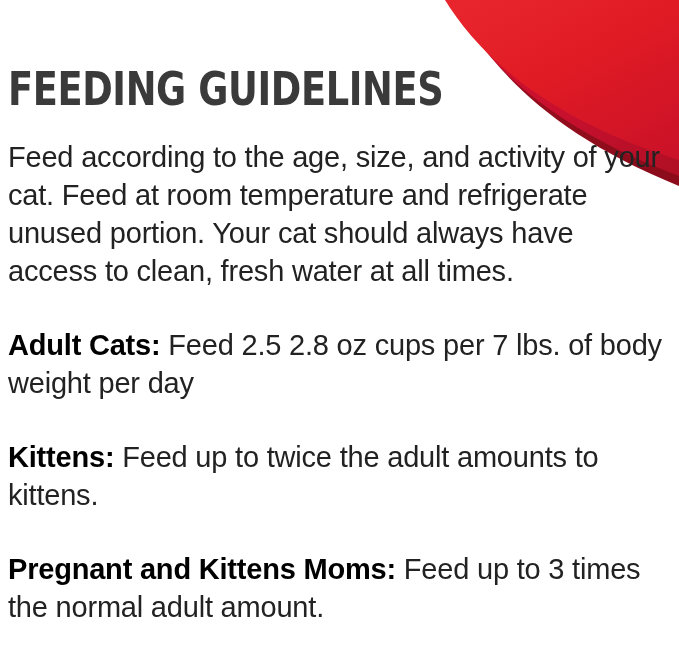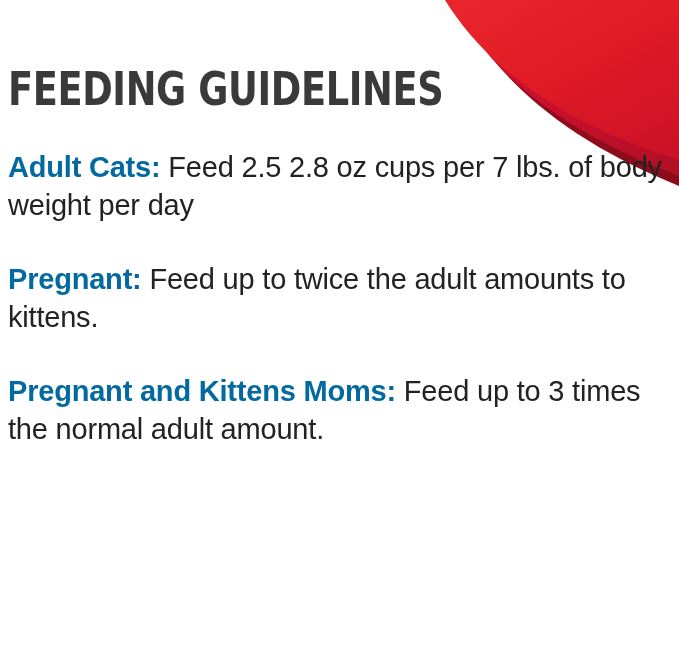--- a/index.html
+++ b/index.html
@@ -59,21 +59,21 @@
     margin: 0;
     letter-spacing: -0.2px;
   }
 
   .intro-para { padding-top: 26px; }
 
   .section-para { padding-top: 36px; }
 
   .lead-in {
     font-weight: bold;
-    color: #0369a1;
+    color: #000000;
   }
 </style>
 </head>
 <body>
 
 <div id="page">
 
   <div id="swoosh">
     <svg viewBox="0 0 260 220" preserveAspectRatio="none">
       <defs>
@@ -98,21 +98,22 @@
       <path d="M 34 0 C 60 56, 122 124, 260 176 L 260 0 Z" fill="url(#gradDeep)"></path>
 
       <path d="M 26 0 C 58 52, 124 118, 260 160 L 260 0 Z" fill="url(#gradBright)"></path>
     </svg>
   </div>
 
   <div id="content">
 
     <h1 class="page-title">FEEDING GUIDELINES</h1>
 
+    <p class="body-para intro-para">Feed according to the age, size, and activity of your cat. Feed at room temperature and refrigerate unused portion. Your cat should always have access to clean, fresh water at all times.</p>
 
     <p class="body-para section-para"><span class="lead-in">Adult Cats:</span><span> Feed 2.5 2.8 oz cups per 7 lbs. of body weight per day</span></p>
 
-    <p class="body-para section-para"><span class="lead-in">Pregnant:</span><span> Feed up to twice the adult amounts to kittens.</span></p>
+    <p class="body-para section-para"><span class="lead-in">Kittens:</span><span> Feed up to twice the adult amounts to kittens.</span></p>
 
     <p class="body-para section-para"><span class="lead-in">Pregnant and Kittens Moms:</span><span> Feed up to 3 times the normal adult amount.</span></p>
 
   </div>
 </div>
 
 </body></html>

